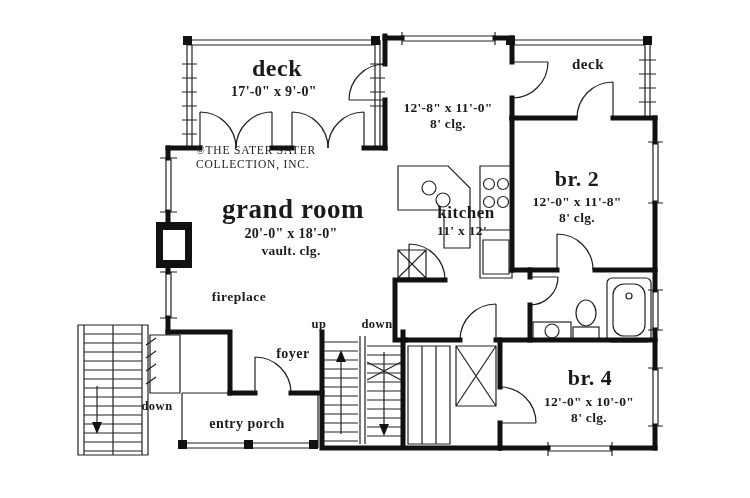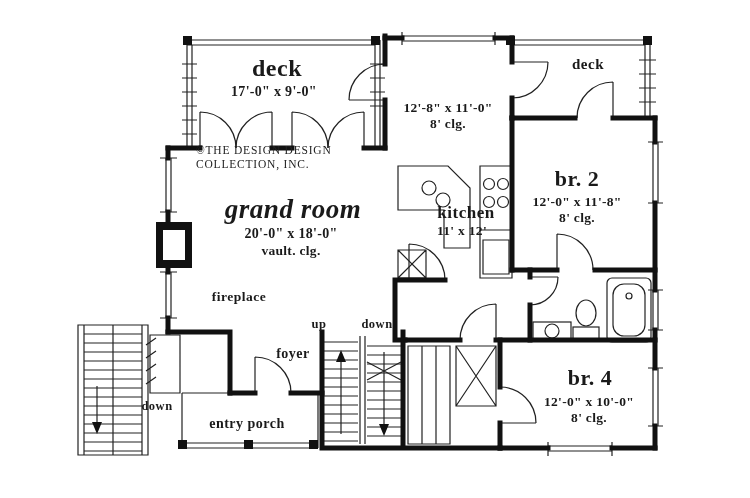--- a/index.html
+++ b/index.html
@@ -147,24 +147,24 @@
   </svg>
 
   <div class="lbl name f24" style="left:277px;top:56px;">deck</div>
   <div class="lbl dims f14" style="left:274px;top:85px;">17'-0" x 9'-0"</div>
 
   <div class="lbl dims f13" style="left:448px;top:101px;">12'-8" x 11'-0"</div>
   <div class="lbl dims f13" style="left:448px;top:117px;">8' clg.</div>
 
   <div class="lbl name f15" style="left:588px;top:57px;">deck</div>
 
-  <div class="lbl left copy" style="left:196px;top:145px;">©THE DESIGN DESIGN</div>
+  <div class="lbl left copy" style="left:196px;top:145px;">©THE SATER SATER</div>
   <div class="lbl left copy" style="left:196px;top:159px;">COLLECTION, INC.</div>
 
-  <div class="lbl name f27" style="left:293px;top:196px;font-style:italic;">grand room</div>
+  <div class="lbl name f27" style="left:293px;top:196px;">grand room</div>
   <div class="lbl dims f14" style="left:291px;top:227px;">20'-0" x 18'-0"</div>
   <div class="lbl dims f13" style="left:291px;top:244px;">vault. clg.</div>
 
   <div class="lbl name f13" style="left:239px;top:262px;margin-top:28px;">fireplace</div>
 
   <div class="lbl name f17" style="left:466px;top:204px;">kitchen</div>
   <div class="lbl dims f13" style="left:462px;top:224px;">11' x 12'</div>
 
   <div class="lbl name f22" style="left:577px;top:168px;">br. 2</div>
   <div class="lbl dims f13" style="left:577px;top:195px;">12'-0" x 11'-8"</div>

